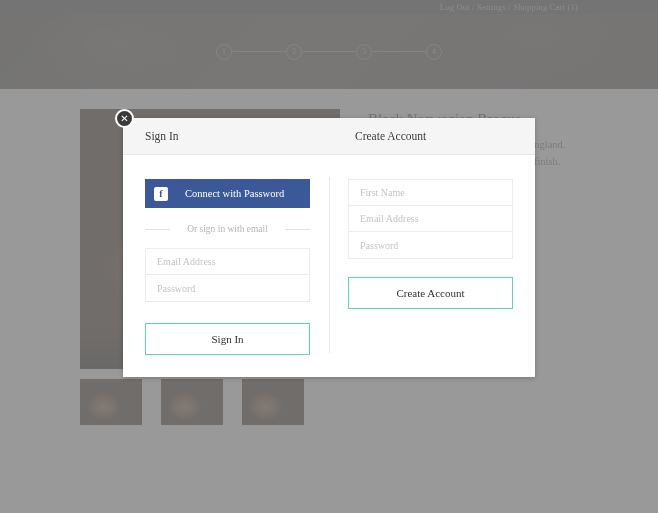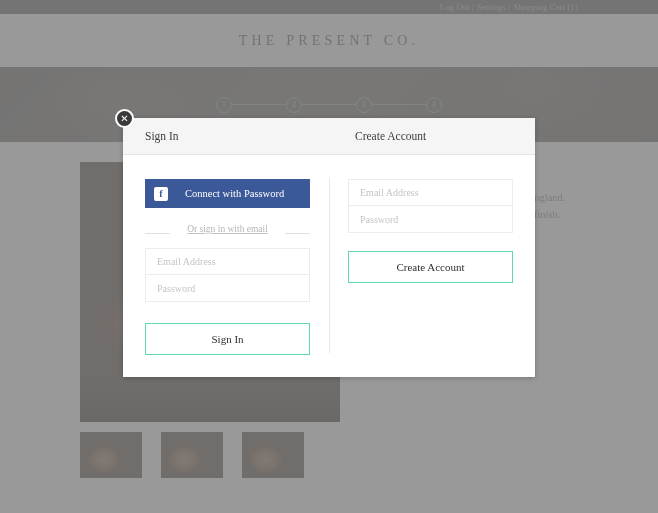--- a/index.html
+++ b/index.html
@@ -253,24 +253,23 @@
     display: flex;
     align-items: center;
     justify-content: center;
     flex: none;
     margin-right: 17px;
   }
 
   
   .or-row {
     display: flex;
-    align-items: flex-end;
+    align-items: center;
     margin: 16px 0 14px 0;
     color: #c2c2c2;
-    text-decoration: underline;
   }
   .or-line { height: 1px; background: #e0e0e0; width: 25px; flex: none; }
   .or-text {
     flex: 1;
     text-align: center;
     font-size: 9.5px;
     color: #b5b5b5;
     font-family: "Liberation Serif", serif;
   }
 
@@ -312,23 +311,20 @@
 </style>
 </head>
 <body>
 
 <div id="page">
 
   <div class="topbar">
     <span class="topbar-links">Log Out / Settings / Shopping Cart (1)</span>
   </div>
 
-  <div class="brandband">
-    <div class="brand">THE PRESENT CO.</div>
-  </div>
 
   <div class="hero">
     <div class="steps">
       <div class="step-circle">1</div>
       <div class="step-line"></div>
       <div class="step-circle">2</div>
       <div class="step-line"></div>
       <div class="step-circle">3</div>
       <div class="step-line"></div>
       <div class="step-circle">4</div>
@@ -387,20 +383,21 @@
       <div class="signin-foot">
         <div class="submit-btn">Sign In</div>
       </div>
     </div>
 
     <div class="col-gap"></div>
 
     <div class="col">
 
       <div class="fieldbox">
+        <div class="field">First Name</div>
         <div class="field">Email Address</div>
         <div class="field">Password</div>
       </div>
 
       <div class="create-foot">
         <div class="submit-btn">Create Account</div>
       </div>
     </div>
 
   </div>

